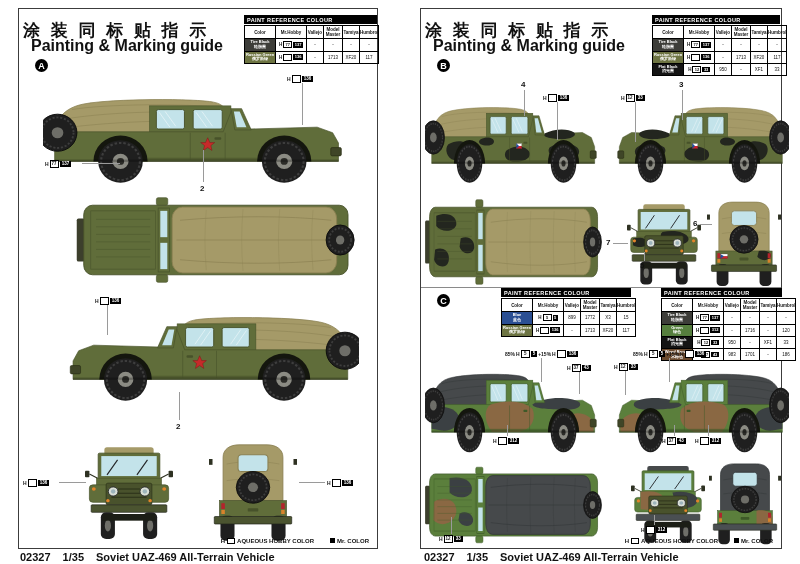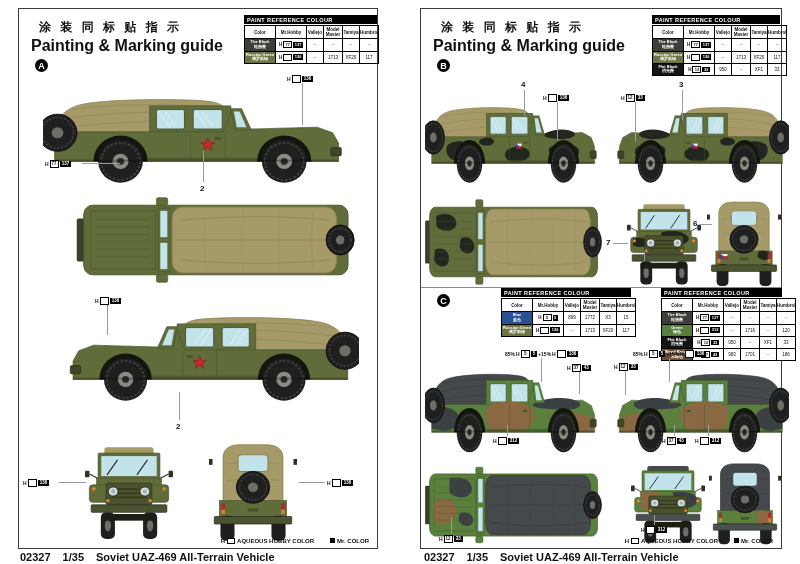--- a/index.html
+++ b/index.html
@@ -1,21 +1,21 @@
 <!DOCTYPE html>
 <html><head>
 <meta charset="utf-8">
 <style>
   html,body{margin:0;padding:0;}
   body{width:800px;height:564px;position:relative;background:#ffffff;overflow:hidden;
        font-family:"Liberation Sans",sans-serif;color:#111;}
   .page{position:absolute;top:8px;height:541px;background:#fff;border:1px solid #3c3c3c;box-sizing:border-box;}
   #pageL{left:18px;width:360px;}
   #pageR{left:420px;width:362px;}
-  .title-cn{position:absolute;left:20px;top:10px;font-size:12px;font-weight:700;letter-spacing:3px;}
+  .title-cn{position:absolute;left:4px;top:10px;font-size:17px;font-weight:700;letter-spacing:3px;}
   .title-en{position:absolute;left:12px;top:28px;font-size:16px;font-weight:700;}
   .badge{position:absolute;width:13px;height:13px;border-radius:50%;background:#000;color:#fff;
          font-size:9px;font-weight:700;display:flex;align-items:center;justify-content:center;}
   .ptable{position:absolute;background:#fff;}
   .tbar{background:#000;color:#fff;font-size:5.5px;font-weight:700;padding:1.5px 3px;letter-spacing:.4px;}
   .ptable table{border-collapse:collapse;width:100%;table-layout:fixed;margin-top:1px;}
   .ptable th,.ptable td{border:0.5px solid #000;font-size:4.5px;line-height:1.15;text-align:center;padding:1px 0;}
   .ptable th{font-weight:700;}
   .ptable td.cname{font-size:4px;font-weight:700;}
   .mh{display:inline-flex;align-items:center;gap:1px;justify-content:center;font-weight:700;font-size:4.5px;}

